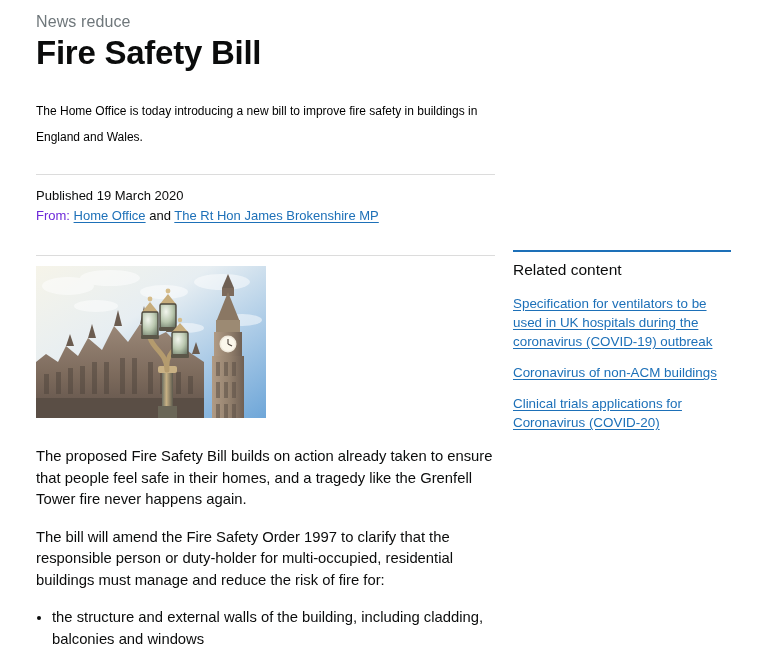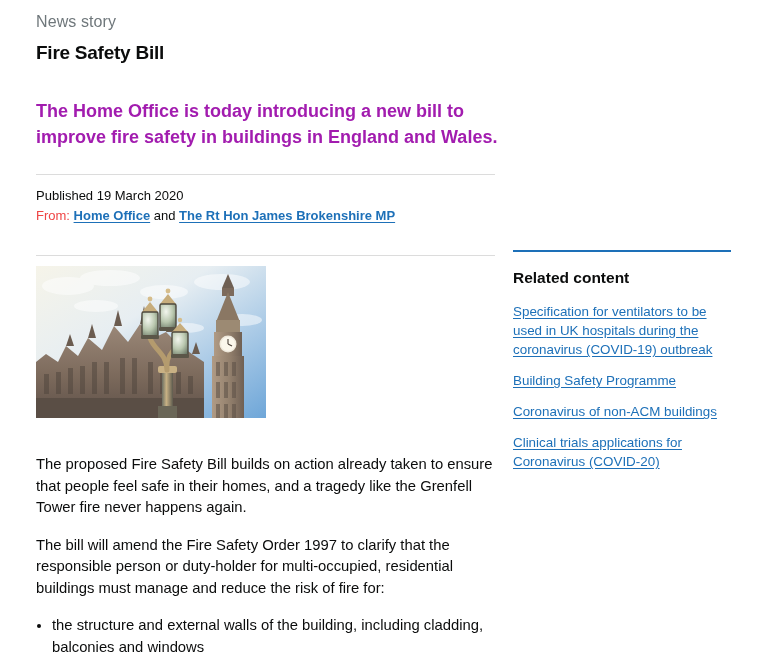--- a/index.html
+++ b/index.html
@@ -31,36 +31,36 @@
     width: 460px;
   }
   .kicker {
     font-size: 16px;
     line-height: 20px;
     color: #6f777b;
     font-weight: 400;
     letter-spacing: 0.1px;
   }
   .page-title {
-    font-size: 19px;
+    font-size: 33px;
     line-height: 32px;
     font-weight: 700;
     color: #0b0c0c;
     margin-top: 5px;
     letter-spacing: -0.25px;
   }
   .standfirst {
     position: absolute;
     left: 36px;
     top: 99px;
     width: 470px;
-    font-size: 18px;
+    font-size: 12px;
     line-height: 25.5px;
-    color: #a21caf;
-    font-weight: 700;
+    color: #000000;
+    font-weight: 400;
   }
 
   
   .rule {
     position: absolute;
     left: 36px;
     width: 459px;
     height: 1px;
     background: #dcdcdc;
   }
@@ -71,27 +71,27 @@
   .meta {
     position: absolute;
     left: 36px;
     top: 186px;
     width: 470px;
     font-size: 13px;
     line-height: 20px;
     color: #0b0c0c;
   }
   .meta-row { white-space: nowrap; }
-  .meta-label { color: #ef4444; }
+  .meta-label { color: #6d28d9; }
   a.govuk-link {
     color: #1d70b8;
     text-decoration: underline;
     text-underline-offset: 1.5px;
   }
-  .meta a.govuk-link { font-weight: 700; }
+  .meta a.govuk-link { font-weight: 400; }
 
   
   .hero {
     position: absolute;
     left: 36px;
     top: 266px;
     width: 230px;
     height: 152px;
     overflow: hidden;
     background: #cfe2f3;
@@ -101,21 +101,21 @@
   
   .body-copy {
     position: absolute;
     left: 36px;
     top: 446px;
     width: 462px;
     font-size: 14.8px;
     line-height: 21.5px;
     color: #0b0c0c;
   }
-  .body-copy p { margin: 8px 0 16px 0; }
+  .body-copy p { margin: 0 0 16px 0; }
   .body-copy ul {
     margin: 0;
     padding-left: 16px;
     list-style: disc;
   }
   .body-copy li {
     margin-bottom: 12px;
     padding-left: 0;
   }
 
@@ -125,23 +125,23 @@
     left: 513px;
     top: 250px;
     width: 218px;
   }
   .sidebar-rule {
     width: 218px;
     height: 2px;
     background: #1d70b8;
   }
   .sidebar-heading {
-    margin-top: 16px;
+    margin-top: 8px;
     font-size: 15.5px;
-    font-weight: 700;
+    font-weight: 400;
     line-height: 20px;
     color: #0b0c0c;
   }
   .related-list {
     list-style: none;
     margin: 14px 0 0 0;
     padding: 0;
   }
   .related-list li { margin-bottom: 12px; }
   .related-list a {
@@ -151,21 +151,21 @@
     text-underline-offset: 1.5px;
     display: inline;
   }
 </style>
 </head>
 <body>
 
 <div class="page">
 
   <div class="header">
-    <div class="kicker">News story</div>
+    <div class="kicker">News reduce</div>
     <h1 class="page-title">Fire Safety Bill</h1>
   </div>
 
   <div class="standfirst">The Home Office is today introducing a new bill to improve fire safety in buildings in England and Wales.</div>
 
   <div class="rule rule-1"></div>
 
   <div class="meta">
     <div class="meta-row">Published 19 March 2020</div>
     <div class="meta-row">
@@ -306,19 +306,18 @@
       <li>the structure and external walls of the building, including cladding, balconies and windows</li>
 
     </ul>
   </div>
 
   <aside class="sidebar">
     <div class="sidebar-rule"></div>
     <div class="sidebar-heading">Related content</div>
     <ul class="related-list">
       <li><a href="#">Specification for ventilators to be used in UK hospitals during the coronavirus (COVID-19) outbreak</a></li>
-      <li><a href="#">Building Safety Programme</a></li>
       <li><a href="#">Coronavirus of non-ACM buildings</a></li>
       <li><a href="#">Clinical trials applications for Coronavirus (COVID-20)</a></li>
     </ul>
   </aside>
 
 </div>
 
 </body></html>

